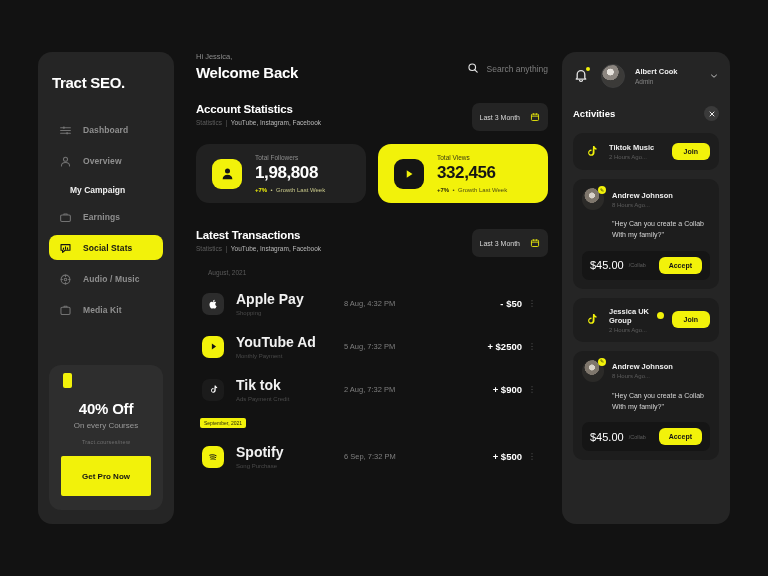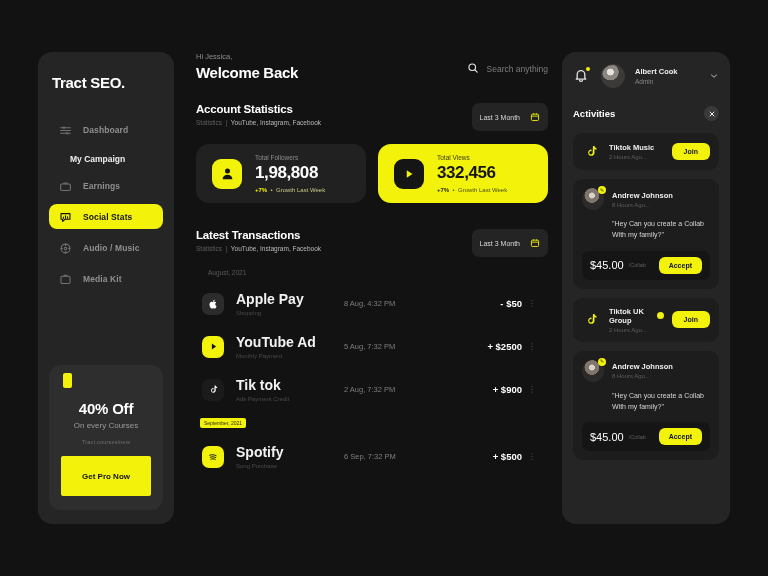--- a/index.html
+++ b/index.html
@@ -266,20 +266,29 @@
         <span class="ico">
           <svg viewBox="0 0 16 16" width="13" height="13" fill="none" stroke="#cfcfcf" stroke-width="1.3" stroke-linecap="round">
             <path d="M2 4.5h12M2 8h12M2 11.5h12"></path>
               <circle cx="6" cy="4.5" r="1.3" fill="#cfcfcf" stroke="none"></circle>
               <circle cx="10" cy="11.5" r="1.3" fill="#cfcfcf" stroke="none"></circle>
           </svg>
         </span>
         <span class="lbl">Dashboard</span>
       </div>
 
+      <div class="nav-item">
+        <span class="ico">
+          <svg viewBox="0 0 16 16" width="13" height="13" fill="none" stroke="#cfcfcf" stroke-width="1.3" stroke-linecap="round">
+            <circle cx="8" cy="5.2" r="2.5"></circle>
+              <path d="M3 13.5c0-2.6 2.2-4.2 5-4.2s5 1.6 5 4.2"></path>
+          </svg>
+        </span>
+        <span class="lbl">Overview</span>
+      </div>
 
       <div class="nav-section">My Campaign</div>
 
       <div class="nav-item">
         <span class="ico">
           <svg viewBox="0 0 16 16" width="13" height="13" fill="none" stroke="#cfcfcf" stroke-width="1.3" stroke-linejoin="round">
             <rect x="2" y="5" width="12" height="8" rx="1.6"></rect>
               <path d="M6 5V3.6h4V5"></path>
           </svg>
         </span>
@@ -558,21 +567,21 @@
 
     <div class="card">
       <div class="card-row">
         <div class="card-ico">
           <svg viewBox="0 0 16 16" width="15" height="15" fill="#F2F20A">
             <path d="M9.6 2.2h1.6c.1 1.2.9 2.1 2.1 2.2v1.6c-.8 0-1.5-.2-2.1-.7v3.9c0 1.9-1.5 3.4-3.4 3.4S4.4 11.1 4.4 9.2s1.7-3.5 3.6-3.3v1.7c-.2-.1-.4-.1-.6-.1-1 0-1.8.8-1.8 1.8s.8 1.8 1.8 1.8 1.7-.7 1.8-1.7z"></path>
           </svg>
         </div>
         <div>
           <div class="card-name">
-            <span>Tiktok UK Group</span>
+            <span>Jessica UK Group</span>
             <span class="verified"></span>
           </div>
           <div class="card-time">2 Hours Ago...</div>
         </div>
         <button class="join-btn">Join</button>
       </div>
     </div>
 
     <div class="card">
       <div class="card-row">

